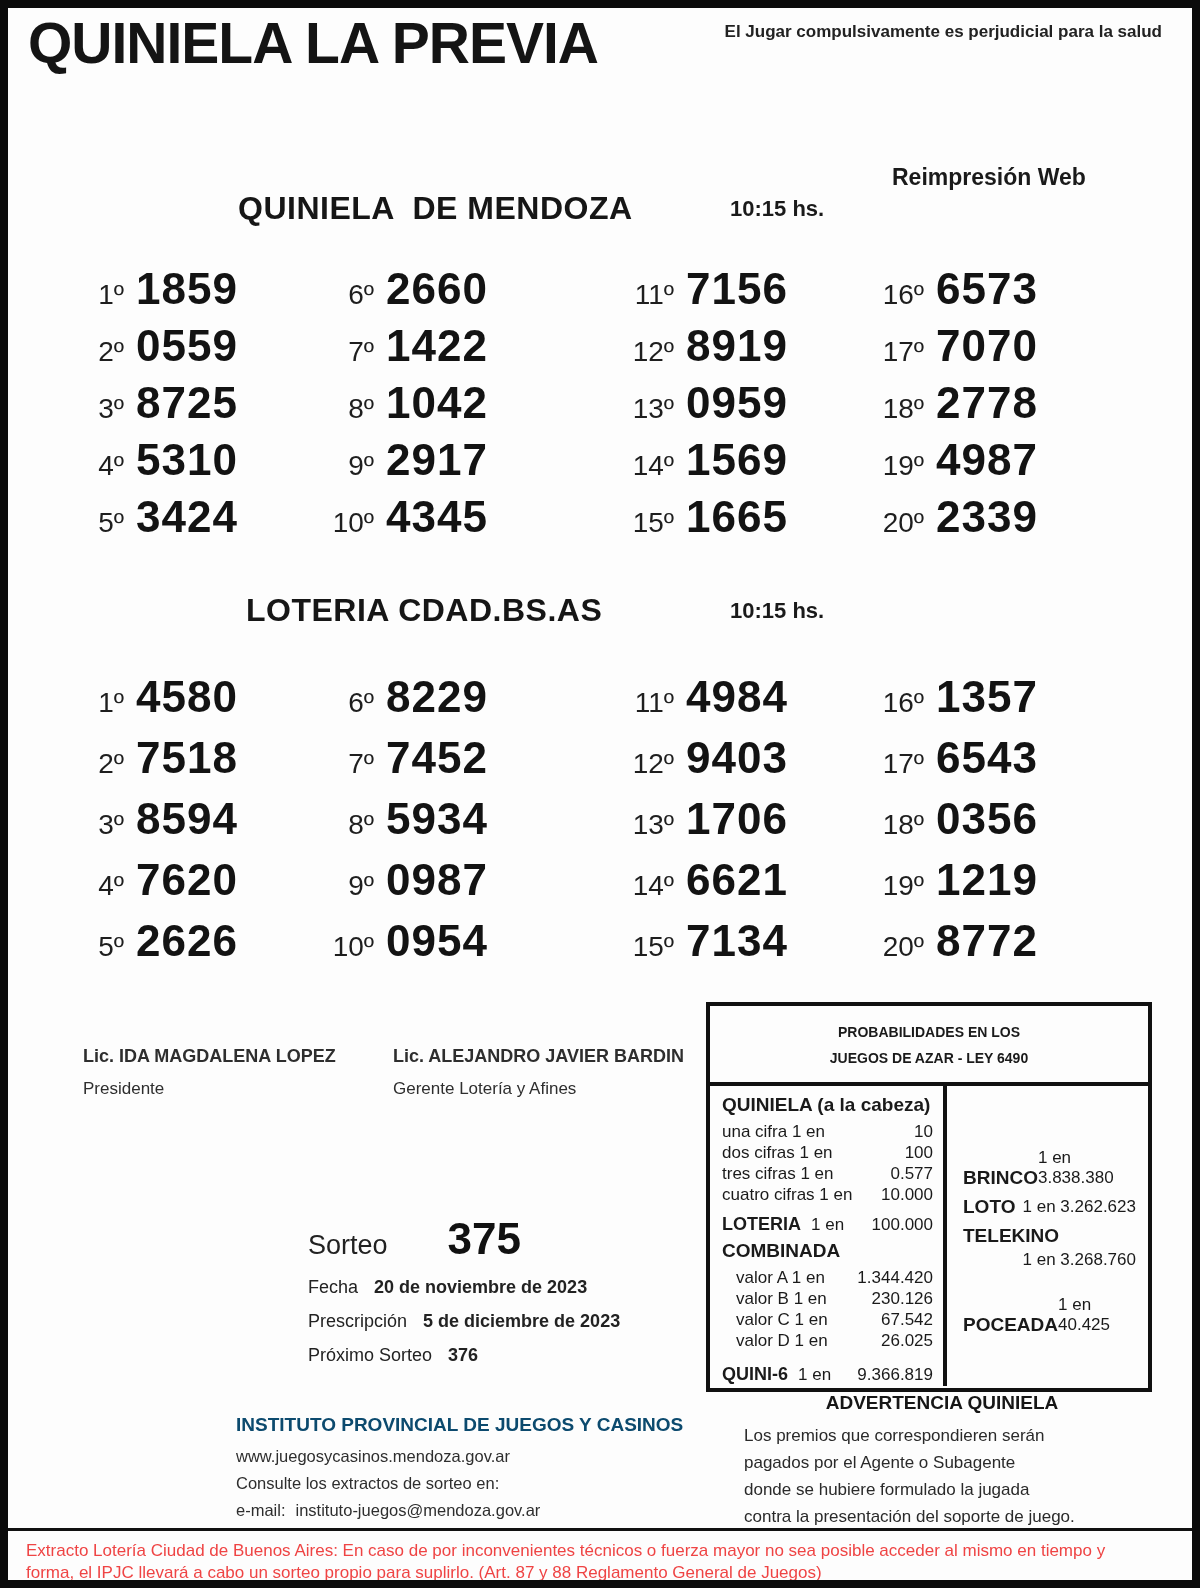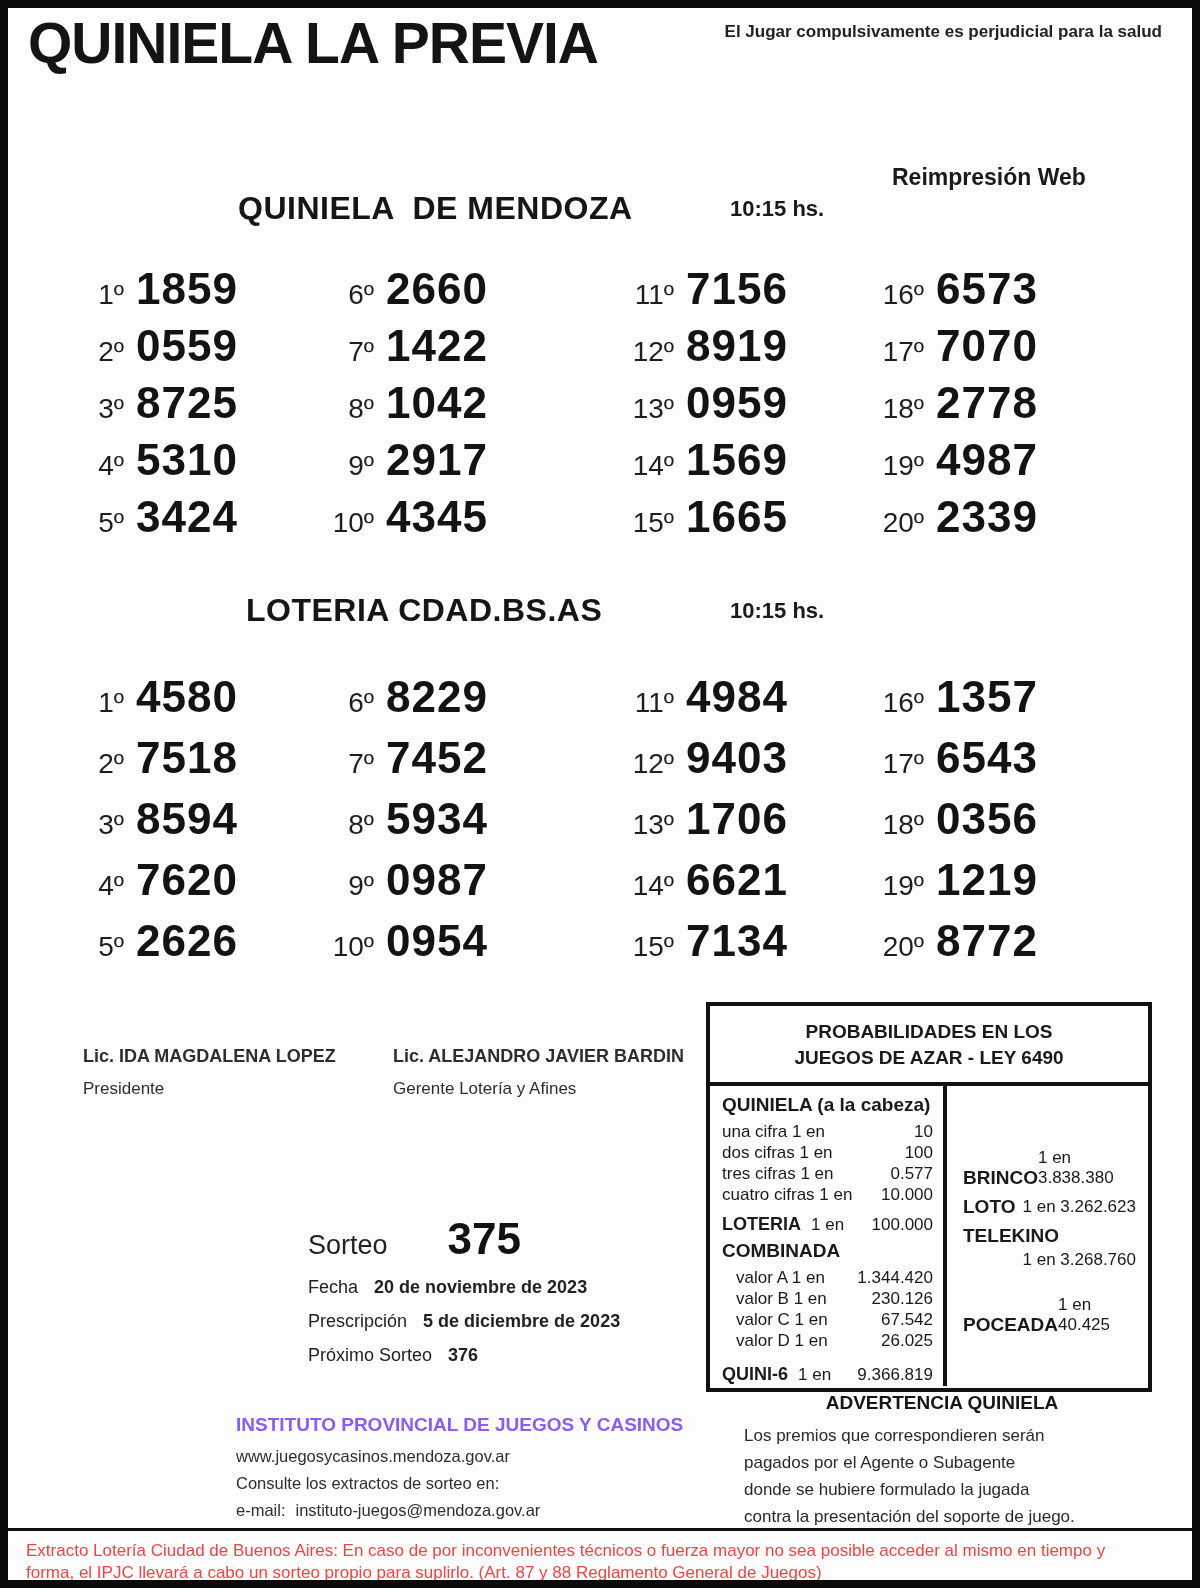--- a/index.html
+++ b/index.html
@@ -39,21 +39,21 @@
   
   .draw{position:absolute;left:300px;top:1206px;color:#222;}
   .draw-main{display:flex;align-items:baseline;}
   .draw-label{font-size:27px;}
   .draw-number{font-size:44px;font-weight:700;margin-left:60px;color:#111;}
   .draw-row{display:flex;align-items:baseline;margin-top:13px;font-size:18px;}
   .dr-l{margin-right:16px;}
   .dr-v{font-weight:700;}
   
   .prob-box{position:absolute;left:698px;top:994px;width:446px;height:390px;border:4px solid #111;box-sizing:border-box;background:#fdfdfd;}
-  .prob-head{border-bottom:4px solid #111;text-align:center;font-weight:700;font-size:19px;padding:13px 6px 11px 6px;line-height:26px;}
+  .prob-head{border-bottom:4px solid #111;text-align:center;font-weight:700;font-size:14px;padding:13px 6px 11px 6px;line-height:26px;}
   .prob-cols{display:flex;height:calc(100% - 82px);}
   .prob-left{width:237px;border-right:4px solid #111;box-sizing:border-box;padding:8px 10px 0 12px;}
   .p-h{font-weight:700;font-size:19px;margin-bottom:5px;}
   .p-row{display:flex;align-items:baseline;font-size:17px;line-height:21px;}
   .p-row .p-v{margin-left:auto;}
   .p-indent{padding-left:14px;box-sizing:border-box;}
   .p-big{font-weight:700;font-size:18px;}
   .p-mid{margin-left:10px;font-size:17px;font-weight:400;}
   .m-top8{margin-top:9px;}
   .m-top4{margin-top:5px;}
@@ -64,21 +64,21 @@
   .pr-val{margin-left:auto;font-size:17px;padding-bottom:1px;}
   .pr-stacked{display:block;}
   .pr-stacked .pr-val{display:block;text-align:right;margin-top:3px;}
   .pr-poceada{margin-top:24px;}
   
   .advert{position:absolute;left:716px;top:1384px;width:436px;color:#2a2a2a;}
   .advert-title{text-align:center;font-weight:700;font-size:19px;color:#161616;}
   .advert-body{margin-top:8px;padding-left:20px;font-size:17px;line-height:27px;}
   
   .institute{position:absolute;left:228px;top:1406px;color:#2e2e2e;}
-  .inst-name{font-size:19px;font-weight:700;color:#8b5cf6;margin-bottom:7px;}
+  .inst-name{font-size:19px;font-weight:700;color:#0c4a6e;margin-bottom:7px;}
   .inst-line{font-size:16.5px;line-height:27px;}
   .inst-email-label{margin-right:10px;}
   
   .footer-rule{position:absolute;left:0;right:0;top:1520px;border-top:3px solid #111;}
   .footer{position:absolute;left:18px;right:16px;top:1532px;font-size:17px;line-height:22px;color:#ef4444;}
 </style>
 </head>
 <body>
 
 <div class="page">

